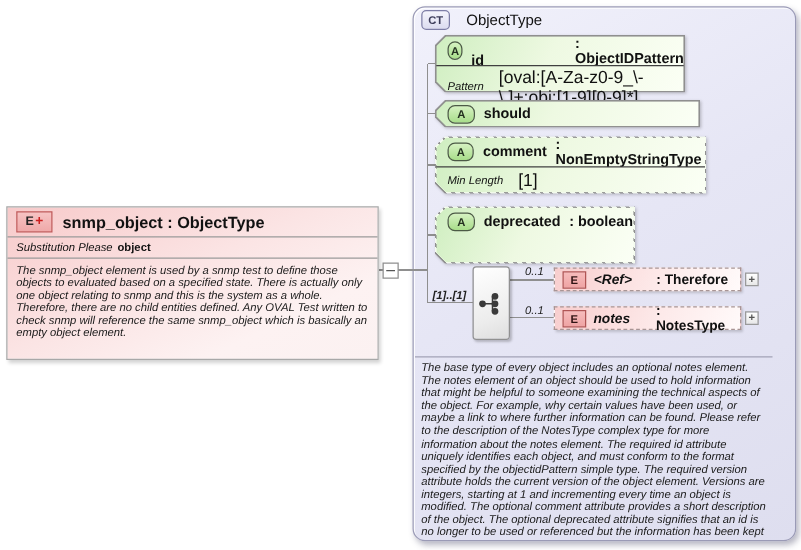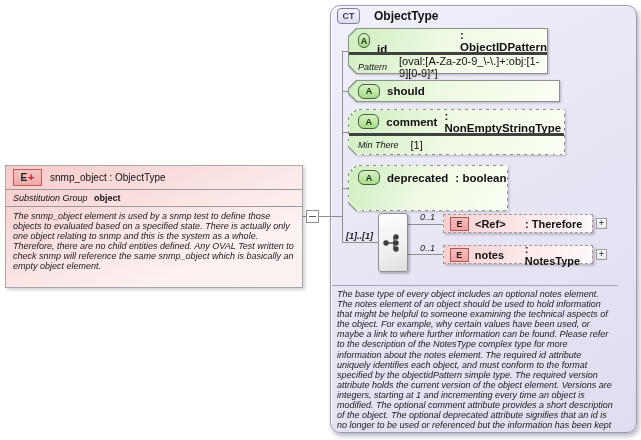--- a/index.html
+++ b/index.html
@@ -16,59 +16,59 @@
     background:linear-gradient(155deg,#f7caca,#fbe4e4 45%,#fdf2f2 75%,#fbf1f1);
     box-shadow:2px 2px 3px rgba(0,0,0,.18);
     box-sizing:border-box;
   }
   .elem-main .title-row{display:flex;align-items:center;gap:8px;height:23px;
     padding-left:7px;border-bottom:1px solid #9a9a9a;}
   .eplus-badge{display:inline-flex;align-items:center;justify-content:center;gap:1px;
     width:27px;height:15px;background:linear-gradient(#f6c3c3,#efa9a9);
     border:1px solid #c05a5a;font-size:10px;font-weight:bold;color:#222;}
   .eplus-badge .plus{color:#cc2020;font-size:11px;font-weight:bold;line-height:1;}
-  .elem-title{font-size:10px;font-weight:normal;}
+  .elem-title{font-size:13px;font-weight:bold;}
   .subst-row{display:flex;align-items:center;height:16px;padding-left:7px;
     border-bottom:1px solid #9a9a9a;font-size:9px;}
   .subst-label{font-style:italic;width:81px;}
   .subst-value{font-weight:bold;}
   .doc-text{font-size:9px;font-style:italic;line-height:10.1px;padding:4px 7px;
     overflow:hidden;color:#1a1a1a;}
 
   
   .ct-box{
     position:absolute;left:330px;top:5px;width:307px;height:428px;z-index:1;
     border:1px solid #9a9ab6;border-radius:10px;box-sizing:border-box;
     background:linear-gradient(150deg,#f1f1fb,#e6e6f5 45%,#dedeef);
     box-shadow:2px 3px 5px rgba(90,90,120,.45), inset 1px 1px 0 rgba(255,255,255,.85);
   }
-  .ct-header{position:absolute;left:337px;top:8px;z-index:3;display:flex;align-items:center;gap:14px;}
+  .ct-header{position:absolute;left:337px;top:8px;z-index:3;display:flex;align-items:center;gap:1px;}
   .ct-badge{display:inline-flex;align-items:center;justify-content:center;
     width:21px;height:14px;border:1px solid #7d7da6;border-radius:4px;
     background:linear-gradient(#f4f4fc,#dcdcf0);font-size:9px;font-weight:bold;color:#3c3c5a;}
-  .ct-title{font-size:12px;font-weight:bold;}
+  .ct-title{font-size:12px;font-weight:normal;margin-left:12px;}
 
   
   .attr{position:absolute;z-index:3;filter:drop-shadow(1.5px 1.5px 1.2px rgba(0,0,0,.22));}
   .attr .shape{position:absolute;inset:0;
     clip-path:polygon(8px 0,100% 0,100% 100%,8px 100%,0 calc(100% - 8px),0 8px);}
   .attr .edge{background:#8f8f8f;}
   .attr.optional .edge{background:repeating-linear-gradient(45deg,#8f8f8f 0 2px,#f4fbee 2px 5px);}
   .attr .fill{inset:1px;background:linear-gradient(115deg,#cfeec0,#eef9e2 45%,#fbfff5);}
   .attr .content{position:absolute;inset:1px;display:flex;flex-direction:column;}
   .attr-title{display:flex;align-items:center;gap:7px;height:23px;padding-left:9px;}
   .a-badge{display:inline-flex;align-items:center;justify-content:center;
     width:20px;height:13px;border:1px solid #4c5a46;border-radius:6px;
     background:linear-gradient(#d6f2c2,#a8dd8a);font-size:9px;font-weight:bold;color:#243020;}
   .attr-name{font-size:11.5px;font-weight:bold;}
   .attr-type{font-size:11.5px;font-weight:bold;}
-  .facet-row{border-top:3px solid #404040;flex:1;display:flex;align-items:center;
+  .facet-row{border-top:1px solid #404040;flex:1;display:flex;align-items:center;
     padding-left:9px;gap:12px;}
   .facet-label{font-size:9px;font-style:italic;}
-  .facet-value{font-size:11px;}
+  .facet-value{font-size:14px;}
   .facet-value.bold{font-weight:bold;font-size:8.5px;}
   #attr-id .attr-name{min-width:76px;margin-top:16px;}
 
   
   .seq-box{position:absolute;left:378px;top:213px;width:30px;height:59px;z-index:3;
     border:1px solid #909090;border-radius:3px;box-sizing:border-box;
     background:linear-gradient(160deg,#ffffff,#ececec 70%,#dedede);
     box-shadow:1.5px 1.5px 2px rgba(0,0,0,.22);
     display:flex;align-items:center;justify-content:center;}
   .card-label{position:absolute;left:346px;top:231px;z-index:3;font-size:9px;
@@ -76,21 +76,21 @@
   .occurs{position:absolute;z-index:3;font-size:9px;font-style:italic;color:#222;}
 
   
   .child-elem{position:absolute;width:150px;height:19px;z-index:3;box-sizing:border-box;
     border:1px dashed #a89595;display:flex;align-items:center;gap:6px;padding:0 6px;
     background:linear-gradient(115deg,#f8cece,#fde9e9 55%,#fffafa);
     box-shadow:1.5px 1.5px 2px rgba(0,0,0,.18);}
   .e-badge{display:inline-flex;align-items:center;justify-content:center;
     width:17px;height:12px;border:1px solid #b05555;
     background:linear-gradient(#f6bcbc,#efa4a4);font-size:9px;font-weight:bold;color:#301414;}
-  .child-name{font-size:11px;font-weight:bold;min-width:44px;}
+  .child-name{font-size:11px;font-weight:bold;min-width:44px;font-style:italic;}
   .child-type{font-size:11px;font-weight:bold;}
   .expander{position:absolute;width:11px;height:11px;z-index:3;box-sizing:border-box;
     border:1px solid #9a9a9a;background:linear-gradient(#ffffff,#e8e8e8);
     display:flex;align-items:center;justify-content:center;
     font-size:9px;line-height:1;color:#555;font-weight:bold;}
 
   
   .ct-doc{position:absolute;left:332px;top:285px;width:286px;z-index:3;
     border-top:1px solid #a2a2b6;padding:3px 5px 0 5px;box-sizing:border-box;
     font-size:9px;font-style:italic;line-height:10.1px;color:#1a1a1a;height:146px;overflow:hidden;}
@@ -122,21 +122,21 @@
 
   <div class="elem-main">
     <div class="title-row">
       <span class="eplus-badge">
           <span>E</span>
           <span class="plus">+</span>
         </span>
       <span class="elem-title">snmp_object : ObjectType</span>
     </div>
     <div class="subst-row">
-      <span class="subst-label">Substitution Group</span>
+      <span class="subst-label">Substitution Please</span>
       <span class="subst-value">object</span>
     </div>
     <div class="doc-text">The snmp_object element is used by a snmp test to define those objects to evaluated based on a specified state. There is actually only one object relating to snmp and this is the system as a whole. Therefore, there are no child entities defined. Any OVAL Test written to check snmp will reference the same snmp_object which is basically an empty object element.</div>
   </div>
 
   <div class="ct-header">
     <span class="ct-badge">CT</span>
     <span class="ct-title">ObjectType</span>
   </div>
 
@@ -170,21 +170,21 @@
   <div class="attr optional" id="attr-comment" style="left:348px;top:109px;width:217px;height:46px;">
     <div class="shape edge"></div>
       <div class="shape fill" style="position:absolute;"></div>
     <div class="content">
       <div class="attr-title">
         <span class="a-badge">A</span>
         <span class="attr-name">comment</span>
         <span class="attr-type">: NonEmptyStringType</span>
       </div>
       <div class="facet-row">
-        <span class="facet-label">Min There</span>
+        <span class="facet-label">Min Length</span>
         <span class="facet-value">[1]</span>
       </div>
     </div>
   </div>
 
   <div class="attr optional" id="attr-deprecated" style="left:348px;top:165px;width:160px;height:46px;">
     <div class="shape edge"></div>
       <div class="shape fill" style="position:absolute;"></div>
     <div class="content">
       <div class="attr-title">

